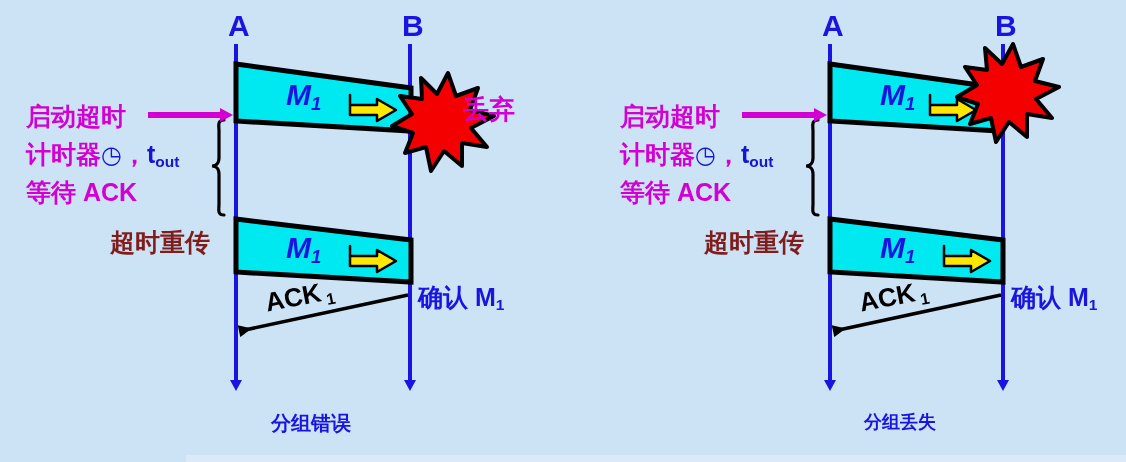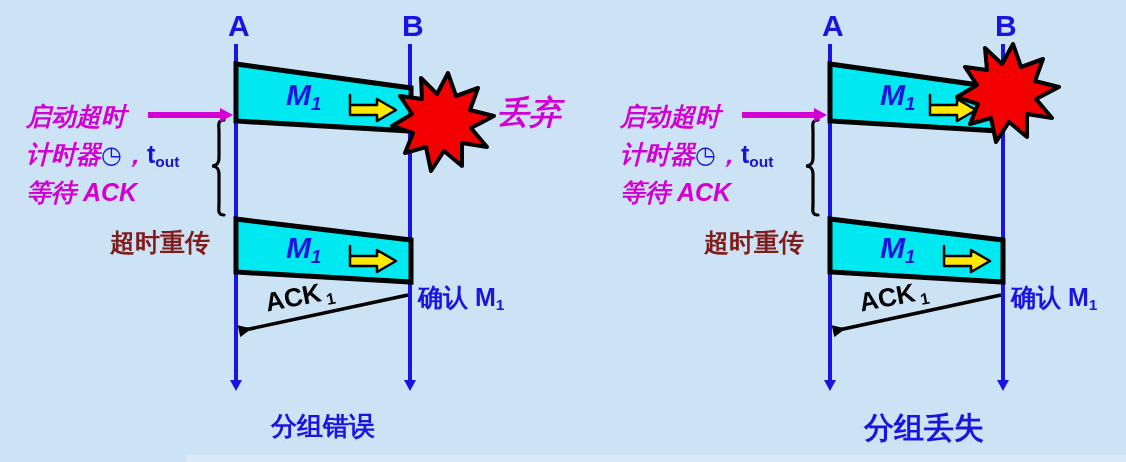--- a/index.html
+++ b/index.html
@@ -6,21 +6,21 @@
   body{
     width:1126px;height:462px;
     background:#cbe3f5;
     font-family:"Liberation Sans","DejaVu Sans",sans-serif;
     overflow:hidden;
     position:relative;
   }
   #stage{position:absolute;left:0;top:0;width:1126px;height:462px;}
   #stage > svg{position:absolute;left:0;top:0;}
   .lbl{position:absolute;white-space:nowrap;font-weight:bold;line-height:1;}
-  .magenta{color:#d200d2;font-style:italic;}
+  .magenta{color:#d200d2;}
   .blue{color:#1a14e0;}
   .darkblue{color:#1616d0;}
   .darkred{color:#7f1d1d;}
   .black{color:#000000;}
   .sub{font-size:0.62em;vertical-align:-0.28em;font-weight:bold;}
   .bottomstrip{position:absolute;left:186px;top:455px;width:940px;height:7px;background:#dceaf8;}
 </style>
 </head>
 <body>
 
@@ -121,32 +121,32 @@
   <div class="lbl magenta" style="left:26px;top:104px;font-size:25px;">启动超时</div>
 
   <div class="lbl" style="left:26px;top:142px;font-size:25px;">
     <span class="magenta">计时器</span><span class="darkblue" style="font-size:24px;">◷</span><span class="magenta">，</span><span class="darkblue">t</span><span class="darkblue sub">out</span>
   </div>
 
   <div class="lbl magenta" style="left:26px;top:180px;font-size:25px;">等待 ACK</div>
 
   <div class="lbl darkred" style="left:110px;top:230px;font-size:25px;">超时重传</div>
 
-  <div class="lbl magenta" style="left:497px;top:96px;font-size:32px;">丢弃</div>
+  <div class="lbl magenta" style="left:463px;top:96px;font-size:26px;">丢弃</div>
 
   <div class="lbl blue" style="left:286px;top:80px;font-size:30px;font-style:italic;"><span>M</span><span class="sub">1</span></div>
 
   <div class="lbl blue" style="left:286px;top:233px;font-size:30px;font-style:italic;"><span>M</span><span class="sub">1</span></div>
 
   <div class="lbl black" style="left:263px;top:290px;font-size:26px;
        transform:rotate(-11deg);transform-origin:left top;"><span>ACK</span><span class="sub" style="margin-left:4px;">1</span></div>
 
   <div class="lbl blue" style="left:418px;top:285px;font-size:25px;"><span>确认 M</span><span class="sub">1</span></div>
 
-  <div class="lbl blue" style="left:271px;top:413px;font-size:26px;">分组错误</div>
+  <div class="lbl blue" style="left:271px;top:413px;font-size:20px;">分组错误</div>
 
   <div class="lbl blue" style="left:822px;top:11px;font-size:30px;">A</div>
   <div class="lbl blue" style="left:995px;top:11px;font-size:30px;">B</div>
 
   <div class="lbl magenta" style="left:620px;top:104px;font-size:25px;">启动超时</div>
 
   <div class="lbl" style="left:620px;top:142px;font-size:25px;">
     <span class="magenta">计时器</span><span class="darkblue" style="font-size:24px;">◷</span><span class="magenta">，</span><span class="darkblue">t</span><span class="darkblue sub">out</span>
   </div>
 
@@ -156,16 +156,16 @@
 
   <div class="lbl blue" style="left:880px;top:80px;font-size:30px;font-style:italic;"><span>M</span><span class="sub">1</span></div>
 
   <div class="lbl blue" style="left:880px;top:233px;font-size:30px;font-style:italic;"><span>M</span><span class="sub">1</span></div>
 
   <div class="lbl black" style="left:857px;top:290px;font-size:26px;
        transform:rotate(-11deg);transform-origin:left top;"><span>ACK</span><span class="sub" style="margin-left:4px;">1</span></div>
 
   <div class="lbl blue" style="left:1011px;top:285px;font-size:25px;"><span>确认 M</span><span class="sub">1</span></div>
 
-  <div class="lbl blue" style="left:864px;top:413px;font-size:30px;">分组丢失</div>
+  <div class="lbl blue" style="left:864px;top:413px;font-size:18px;">分组丢失</div>
 
   <div class="bottomstrip"></div>
 </div>
 
 </body></html>

